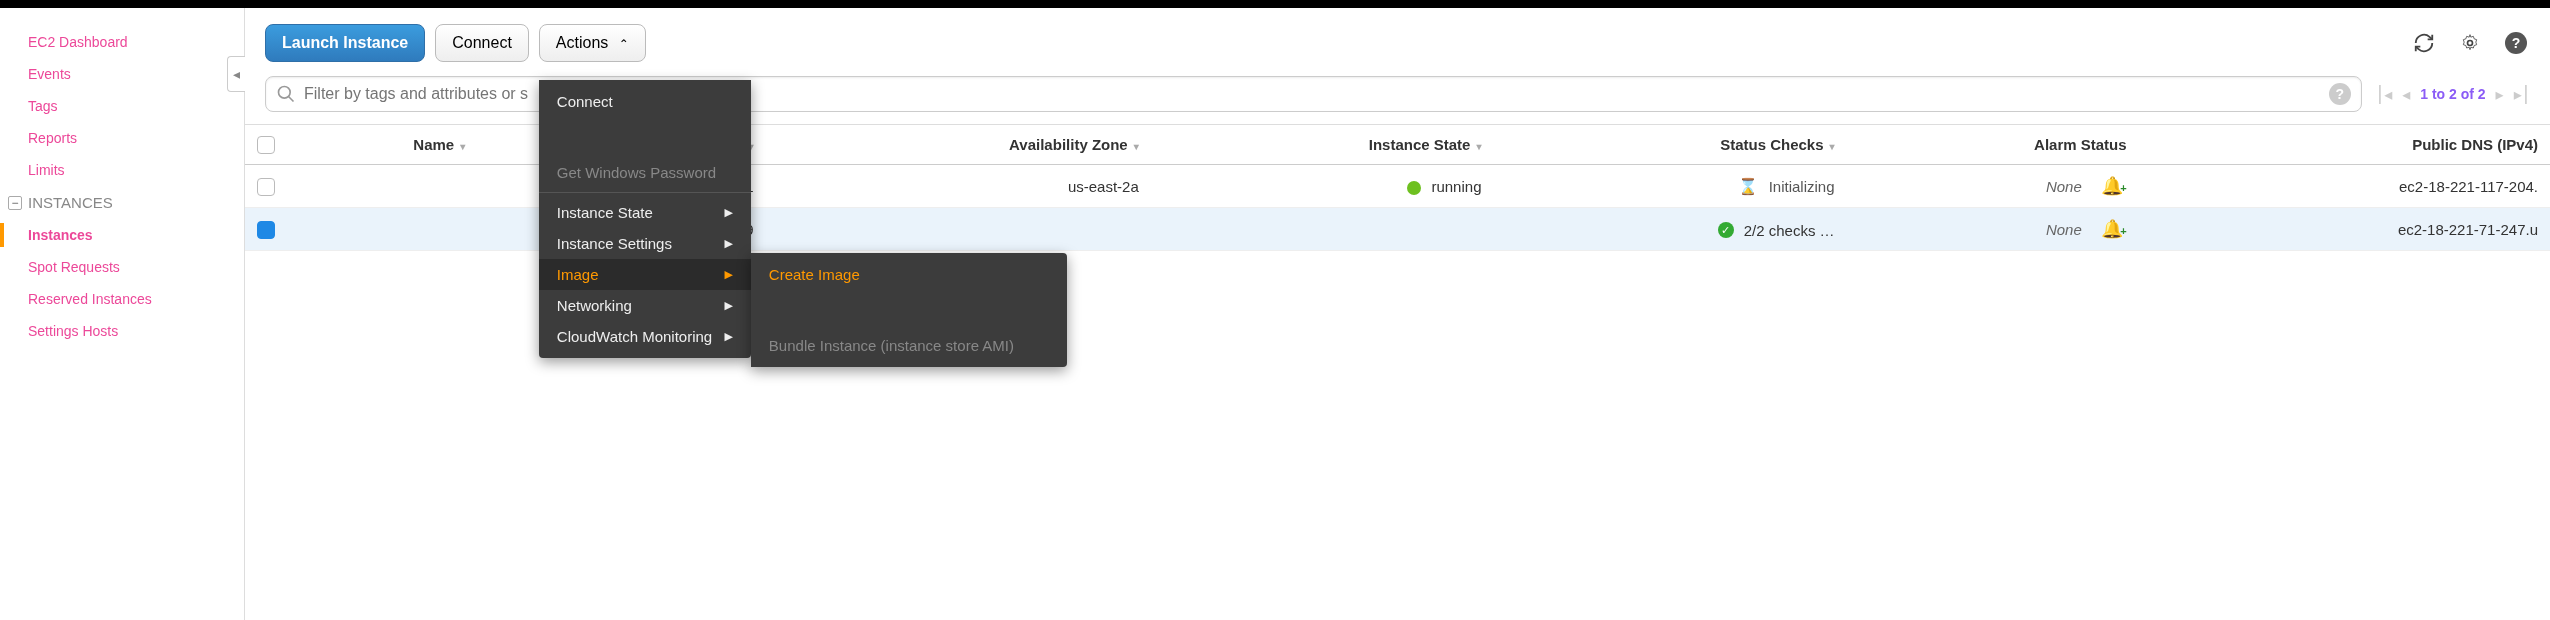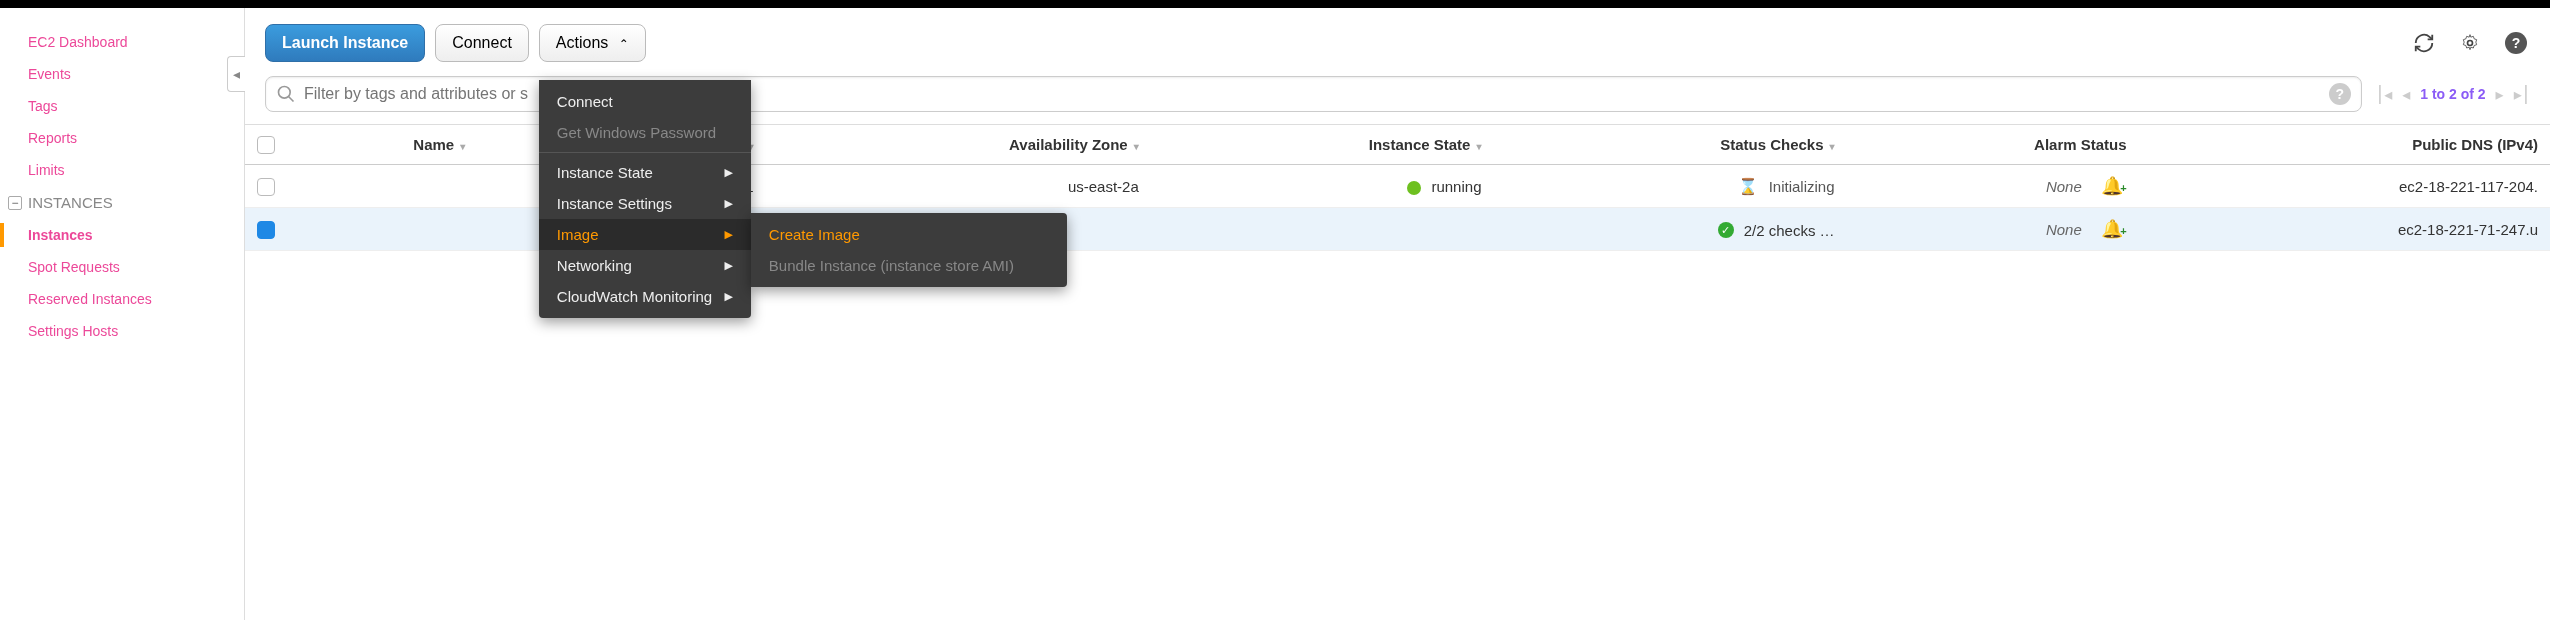--- a/index.html
+++ b/index.html
@@ -39,21 +39,21 @@
     .toolbar-icon { width: 28px; height: 28px; display:flex; align-items:center; justify-content:center; color:#555; cursor:pointer; margin-left:8px;}
 
     
     .menu {
       position: absolute; top: 56px; left: 0; min-width: 212px; background: #3c3c3c;
       border-radius: 0 0 4px 4px; box-shadow: 0 4px 14px rgba(0,0,0,.4); padding: 6px 0;
       z-index: 50; color: #eee;
     }
     .menu-sep { border-top: 1px solid #555; margin: 4px 0; }
     .menu-item { padding: 7px 18px; display: flex; align-items: center; justify-content: space-between; font-size: 15px; cursor: pointer; white-space: nowrap;}
-    .menu-item.disabled { color: #888; cursor: default; }
+    .menu-item.disabled { color: #888; cursor: default; margin-top: 40px; }
     .menu-item.hover { background: #2b2b2b; color: #f90; }
     .menu-item .arrow { font-size: 11px; }
     .submenu {
       position: absolute; left: 100%; top: 0; margin-left: 0; min-width: 316px;
       background: #3c3c3c; border-radius: 0 4px 4px 0; box-shadow: 0 4px 14px rgba(0,0,0,.4);
       padding: 6px 0;
     }
 
     
     .filter-row { display:flex; align-items:center; padding: 0 20px 12px; gap: 14px; }

